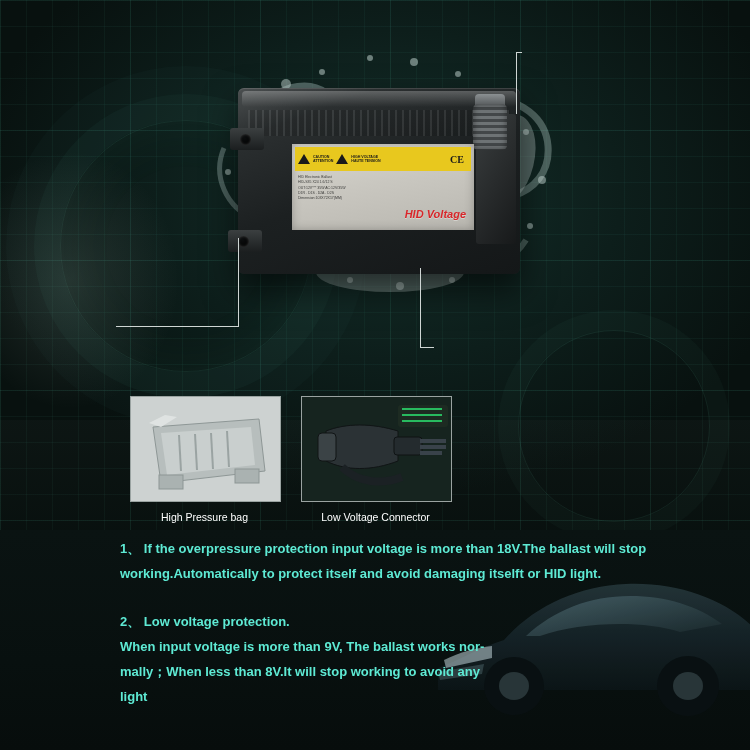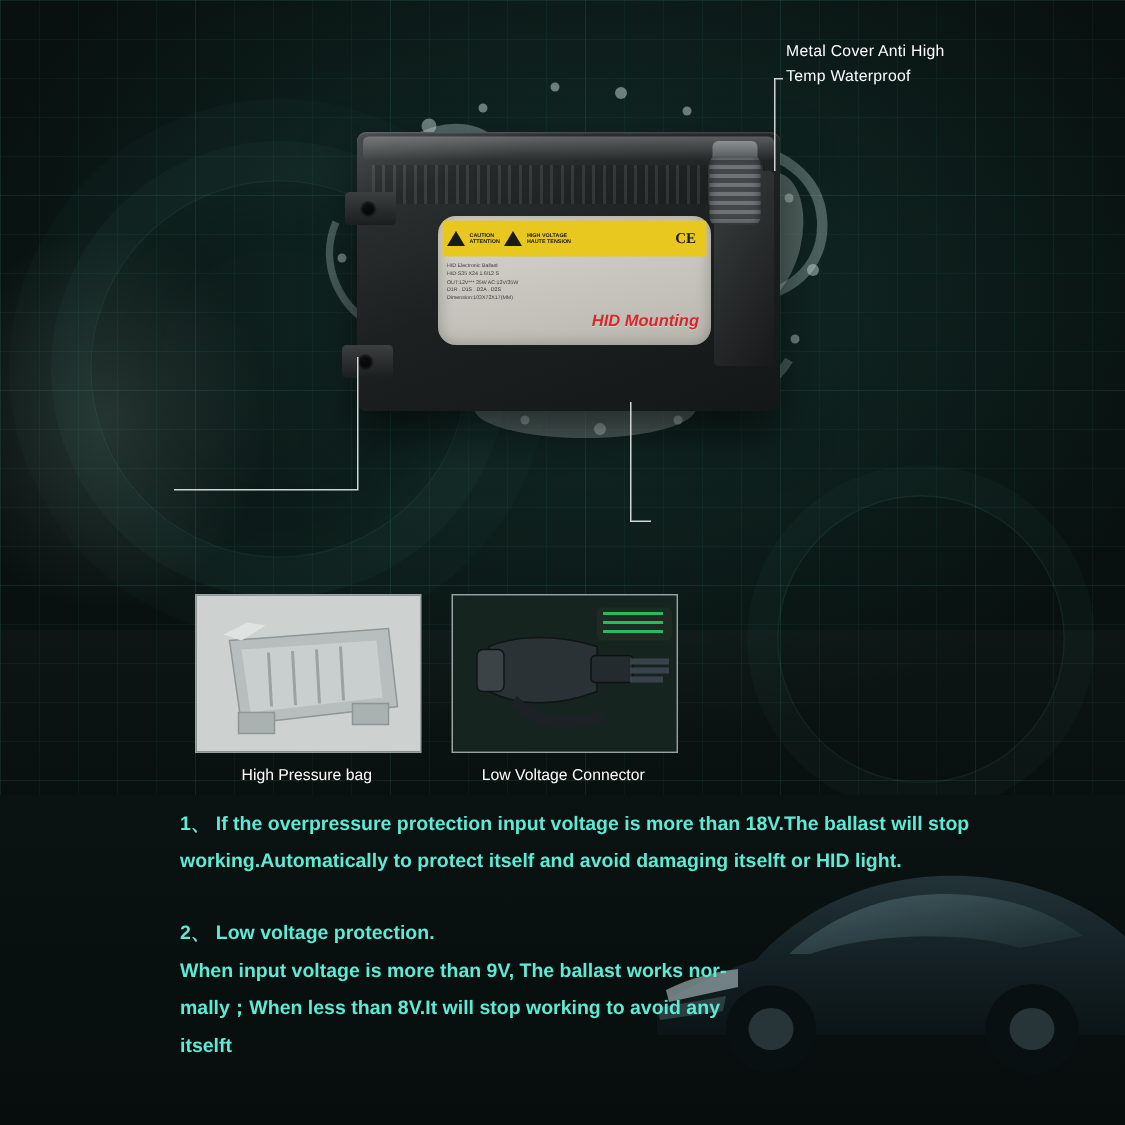--- a/index.html
+++ b/index.html
@@ -129,21 +129,21 @@
     background: repeating-linear-gradient(90deg, rgba(255,255,255,0.10) 0 2px, rgba(0,0,0,0.18) 2px 7px);
     opacity: .7;
   }
   .label {
     position: absolute;
     left: 54px;
     top: 56px;
     width: 182px;
     height: 86px;
     background: linear-gradient(170deg, #d9d7cf 0%, #c9c7c0 45%, #b9b7b0 100%);
-    border-radius: 12px;
+    border-radius: 0;
     box-shadow: inset 0 0 10px rgba(0,0,0,0.25);
     overflow: hidden;
   }
   .label-warnrow {
     position: absolute;
     left: 3px; top: 3px; right: 3px; height: 24px;
     background: #e8c81e;
     display: flex;
     align-items: center;
     gap: 3px;
@@ -398,28 +398,26 @@
         <div class="warn-txt"><span>HIGH VOLTAGE</span><br><span>HAUTE TENSION</span></div>
         <div class="ce-mark">CE</div>
       </div>
       <div class="label-lines">
         <div>HID Electronic Ballast</div>
         <div>HID-S35 X24 1.6/12 S</div>
         <div>OUT:12V*** 35W  AC:12V/35W</div>
         <div>D1R . D1S . D2A . D2S</div>
         <div>Dimension:103X72X17(MM)</div>
       </div>
-      <div class="brand">HID Mounting</div>
+      <div class="brand">HID Voltage</div>
     </div>
   </div>
 
   <div class="leader-v" style="left:516px; top:52px; height:62px;"></div>
   <div class="leader" style="left:516px; top:52px; width:6px;"></div>
-  <div class="callout" style="left:524px; top:26px; width:200px;">Metal Cover Anti High
-Temp Waterproof</div>
 
   <div class="leader-v" style="left:238px; top:238px; height:88px;"></div>
   <div class="leader" style="left:116px; top:326px; width:123px;"></div>
 
   <div class="leader-v" style="left:420px; top:268px; height:80px;"></div>
   <div class="leader" style="left:420px; top:347px; width:14px;"></div>
 
   <div class="thumbs">
 
     <div class="thumb">
@@ -461,16 +459,16 @@
   </div>
 
   <div class="notes">
     <p>1、 If the overpressure protection input voltage is more than
 18V.The ballast will stop working.Automatically to protect itself
 and avoid damaging itselft or HID light.</p>
     <div class="gap"></div>
     <p>2、 Low voltage protection.</p>
     <p>When input voltage is more than 9V,  The ballast works nor-</p>
     <p>mally；When less than 8V.It will stop working to avoid any</p>
-    <p>itselft</p>
+    <p>light</p>
   </div>
 
 </div>
 
 </body></html>

